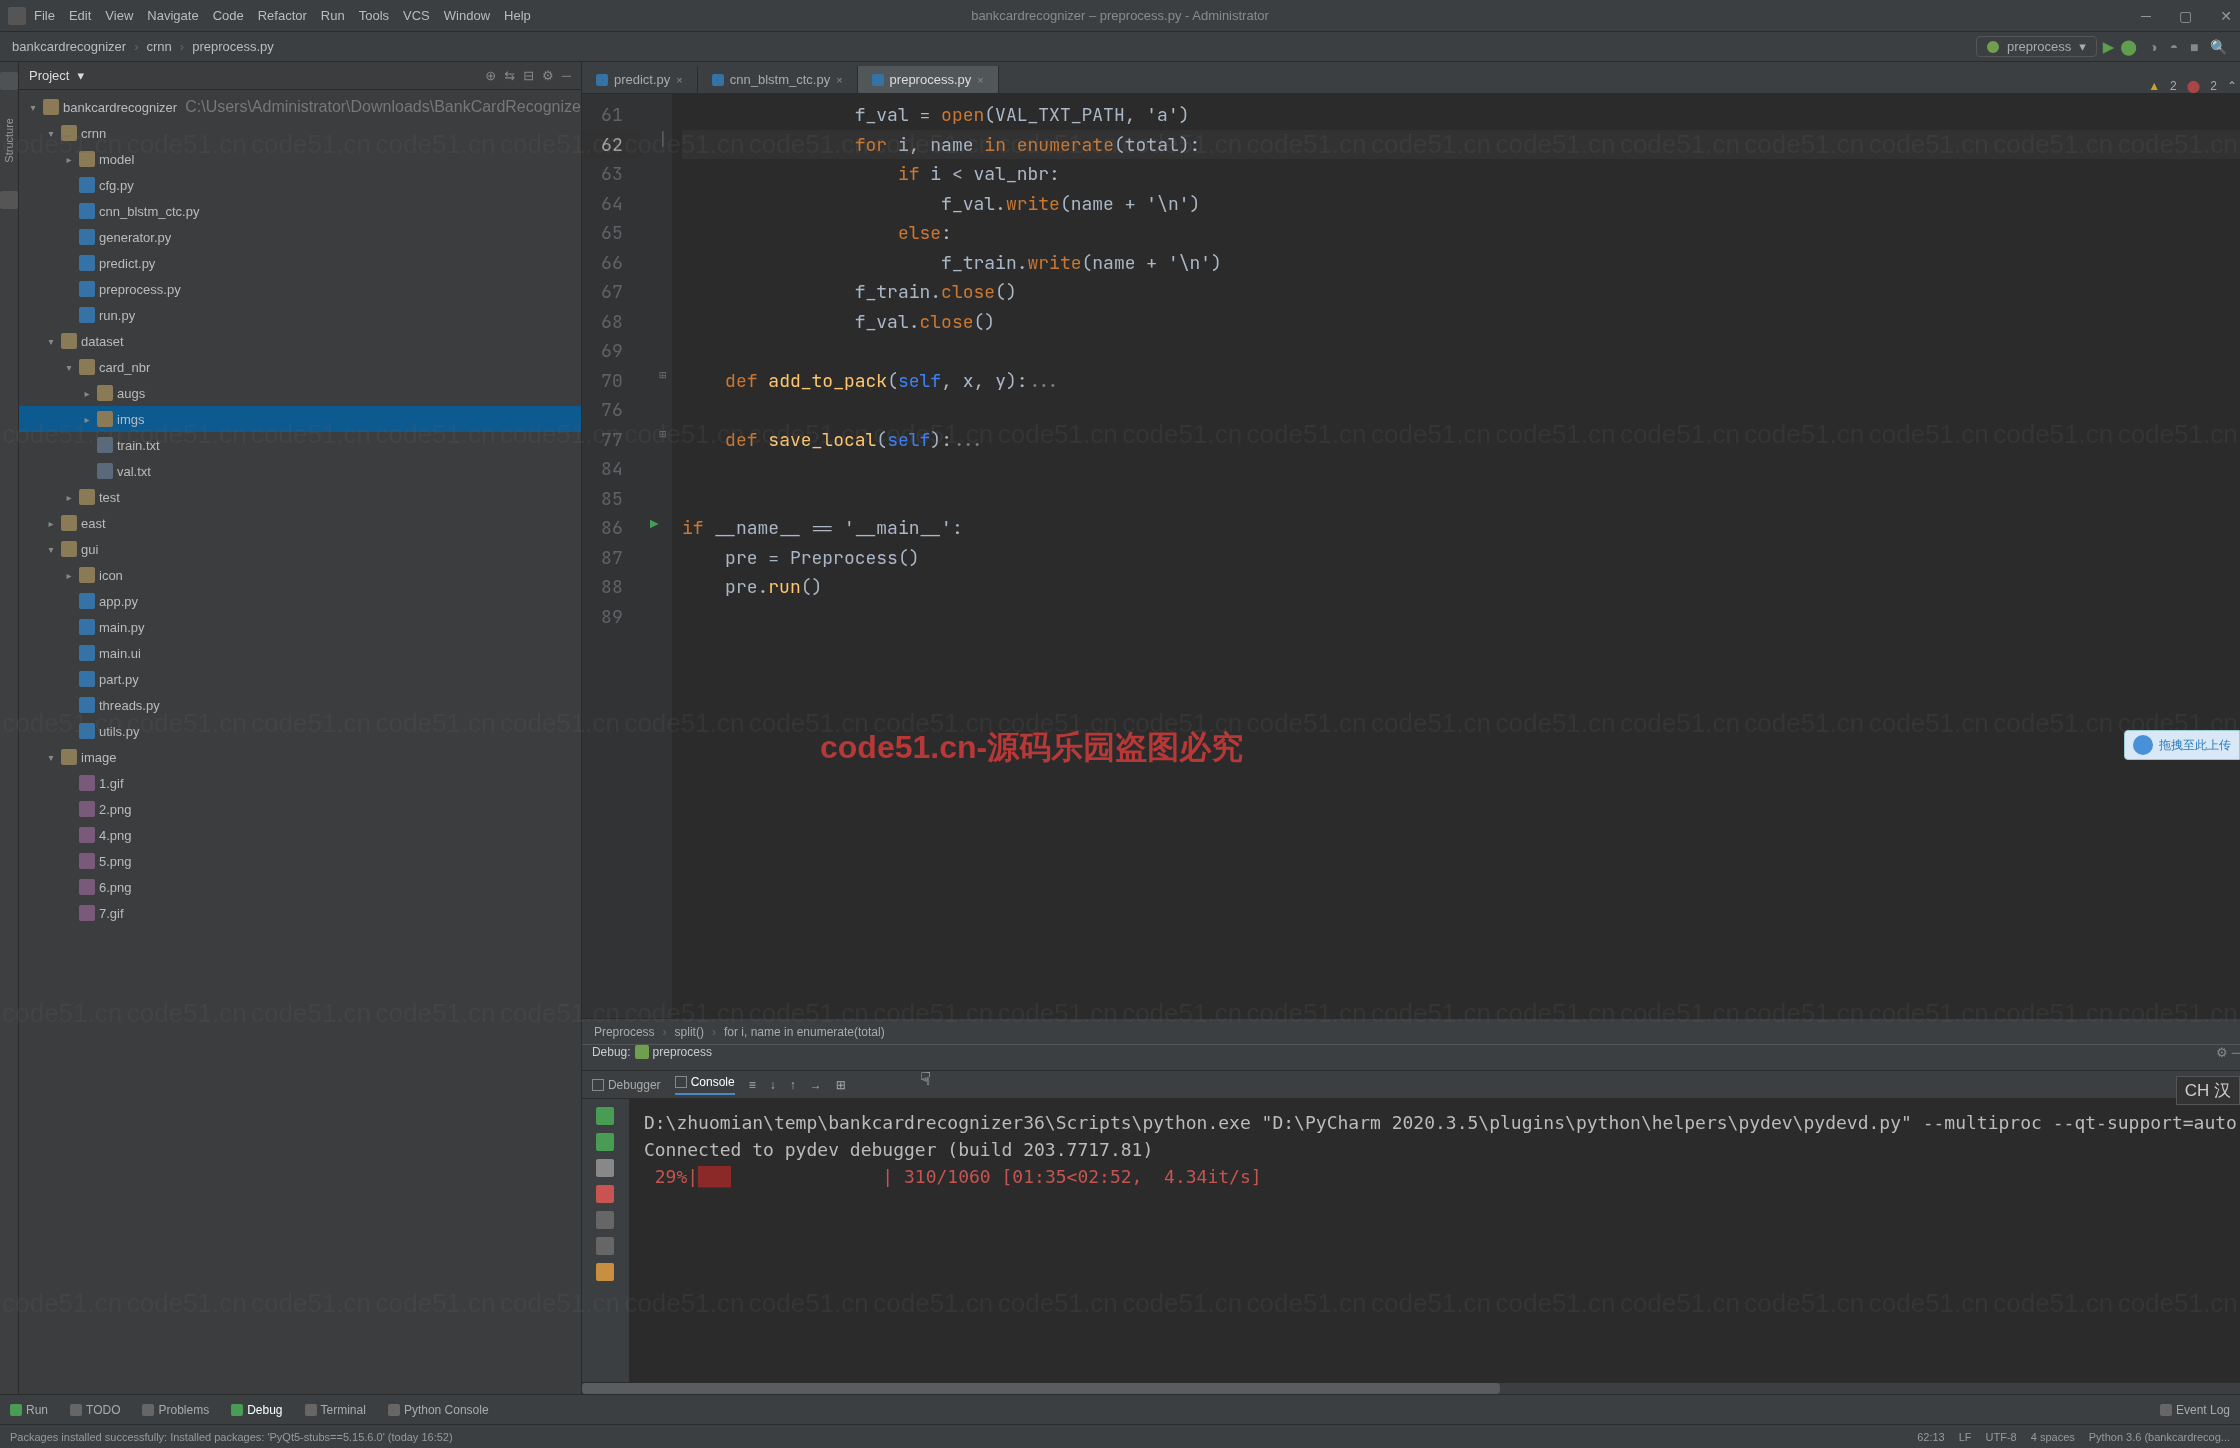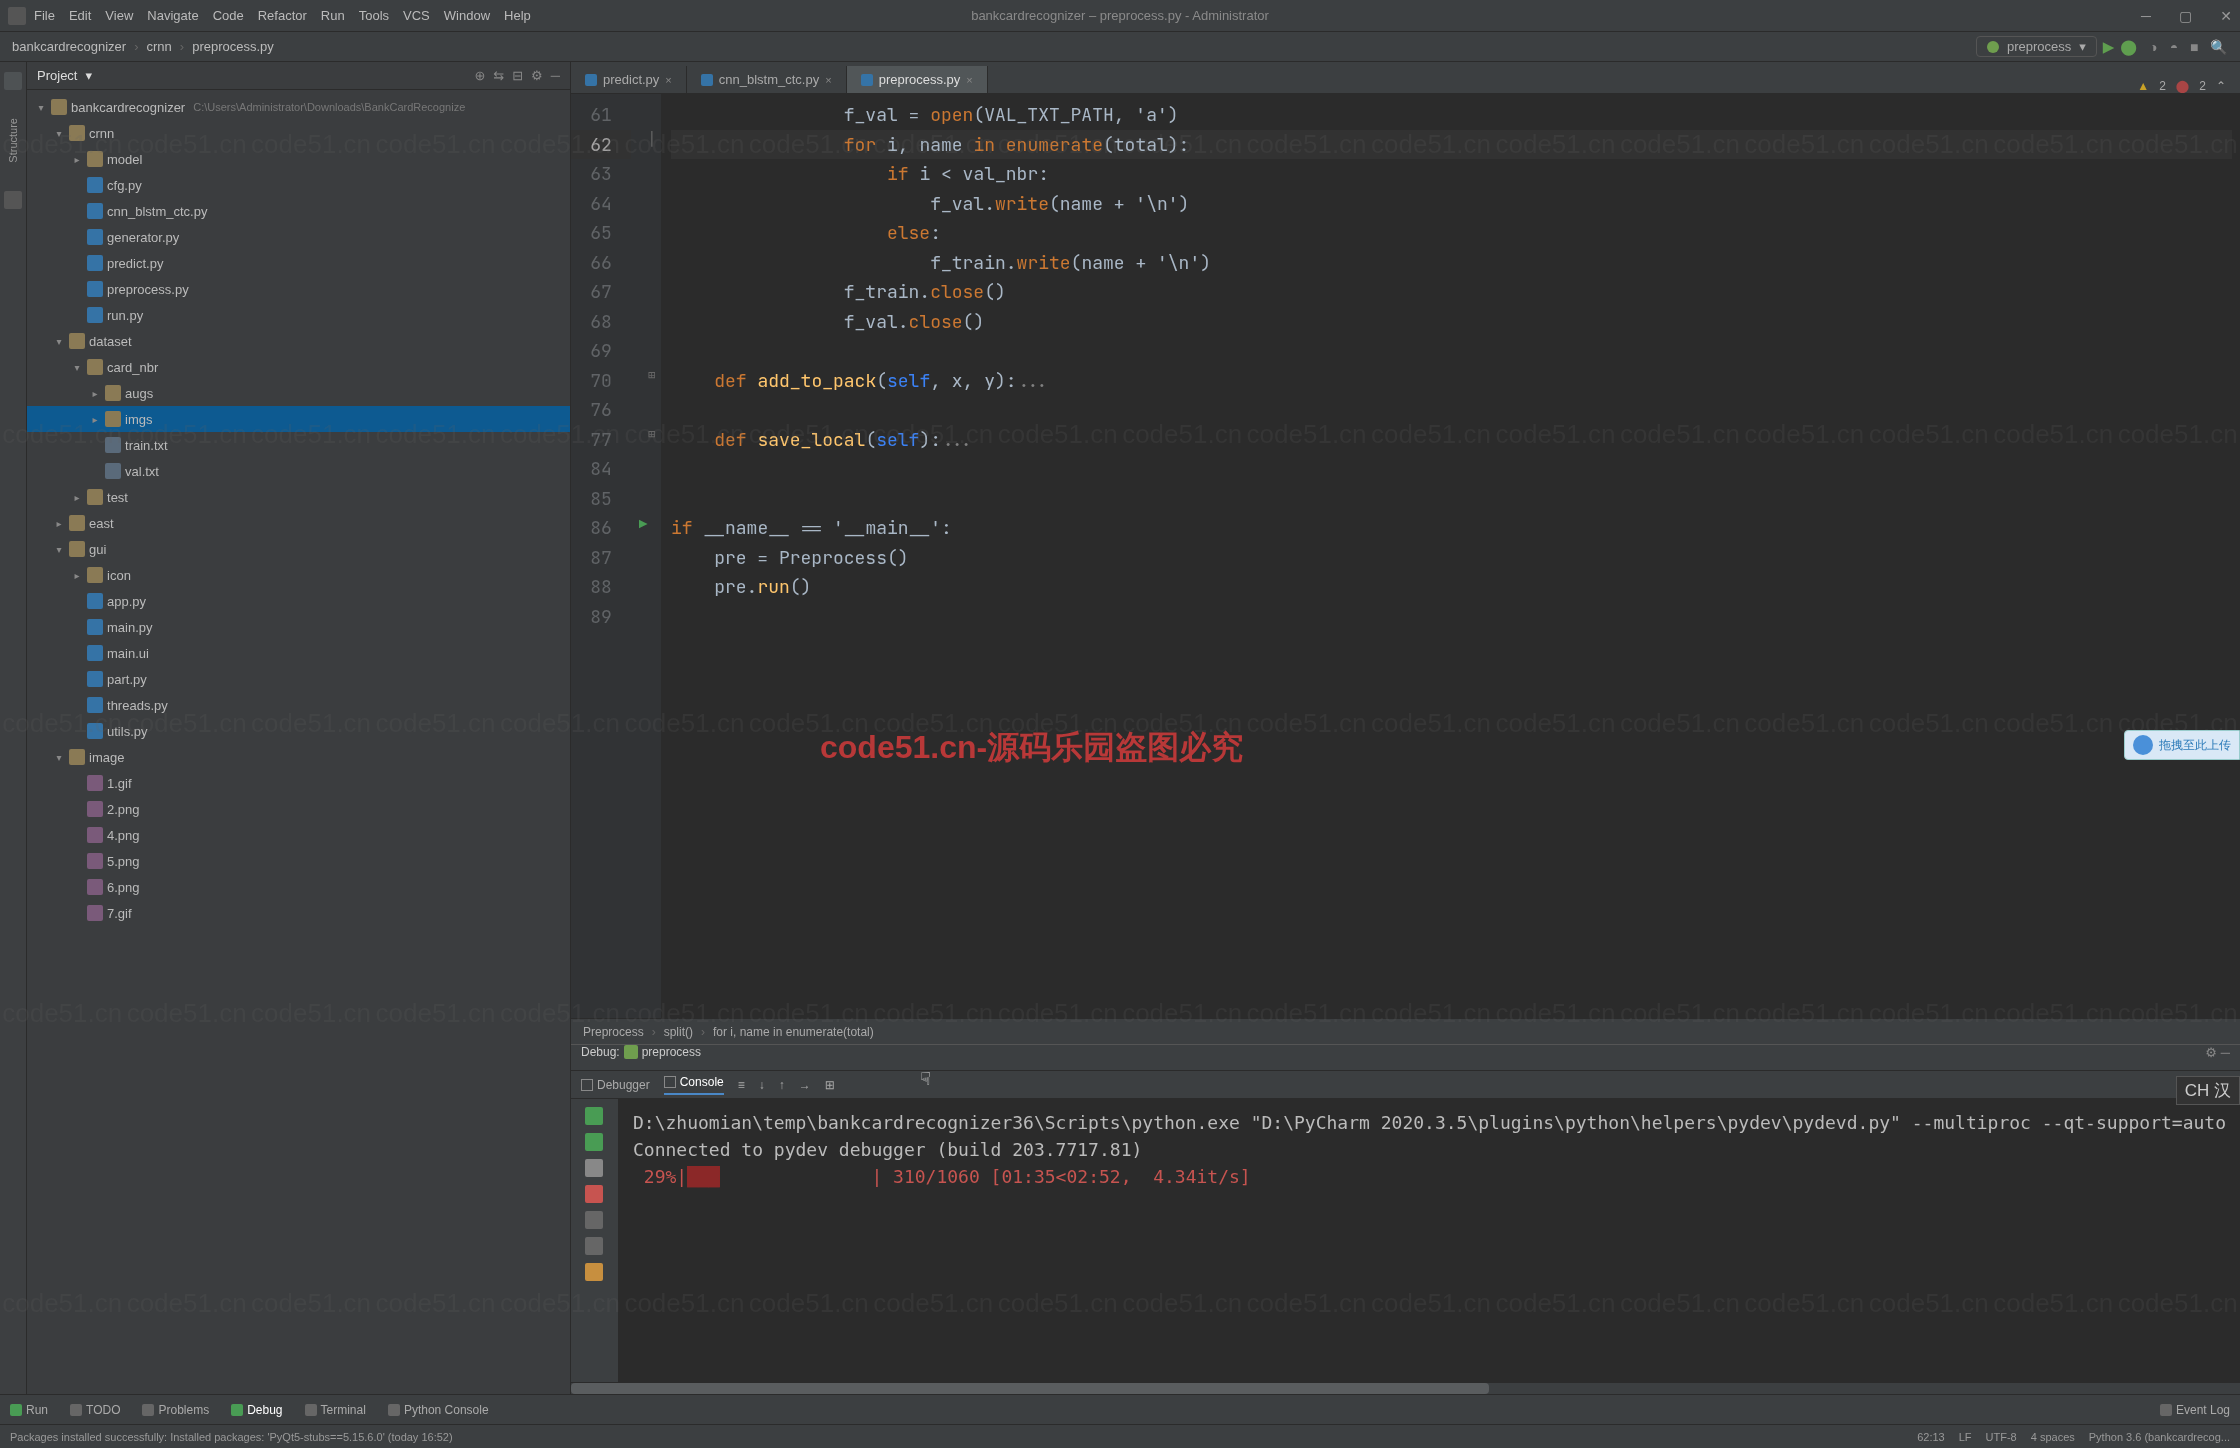--- a/index.html
+++ b/index.html
@@ -132,21 +132,21 @@
   gap:4px;
   cursor:pointer;
 }
 .project .row.sel{background:#0d5a91;}
 .project .arrow{width:12px;text-align:center;color:#888;font-size:10px;}
 .project .fico{width:16px;height:16px;border-radius:2px;display:inline-block;}
 .project .dir{background:#8a7a55;}
 .project .py{background:#3573a6;}
 .project .txt{background:#5a6a7a;}
 .project .img{background:#7a5a7a;}
-.project .path{color:#777;font-size:11px;margin-left:4px;}
+.project .path{color:#777;font-size:16px;margin-left:4px;}
 
 
 .editor {
   flex:1;
   display:flex;
   flex-direction:column;
   background:#2b2b2b;
 }
 .tabs {
   height:32px;

